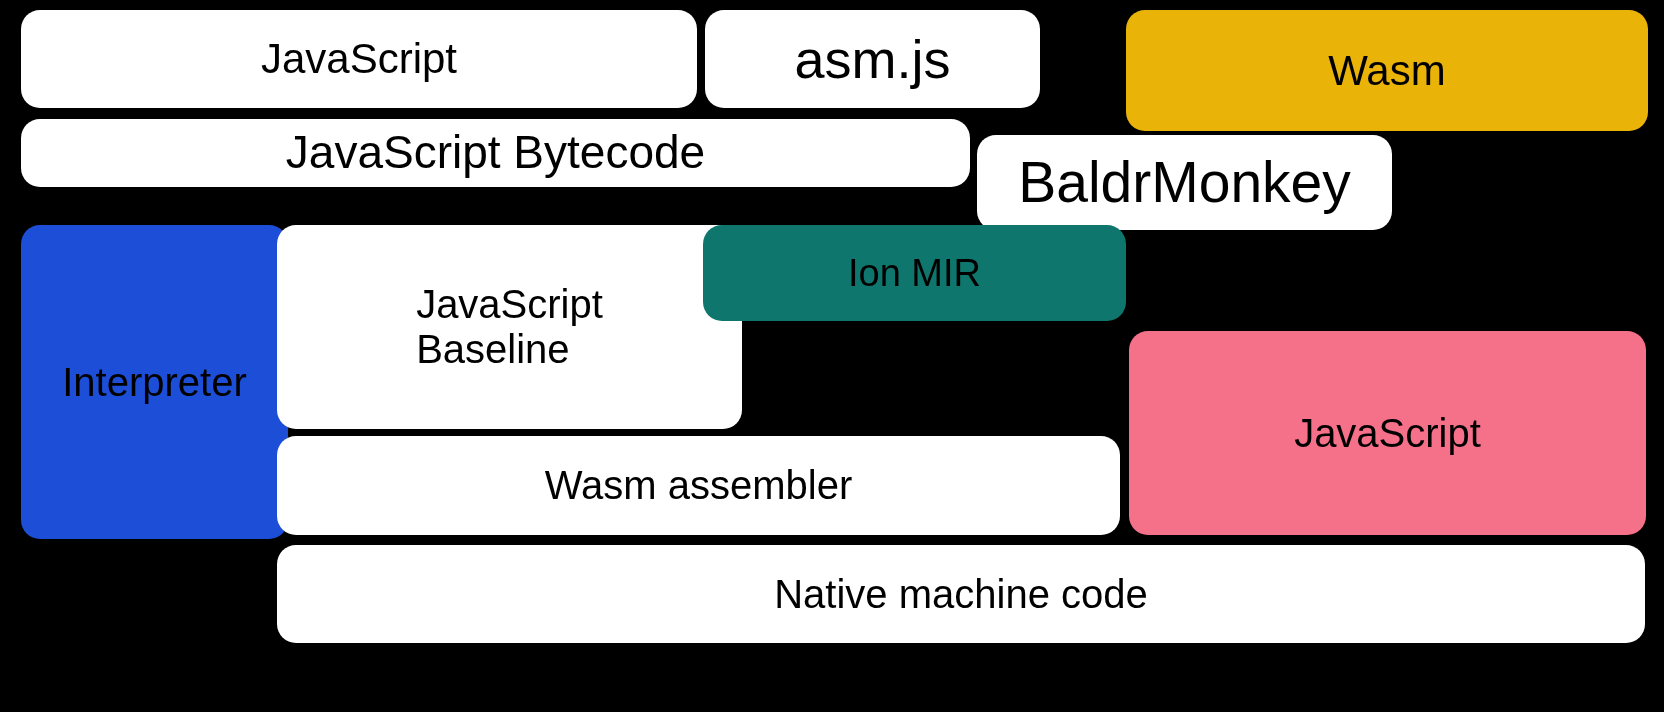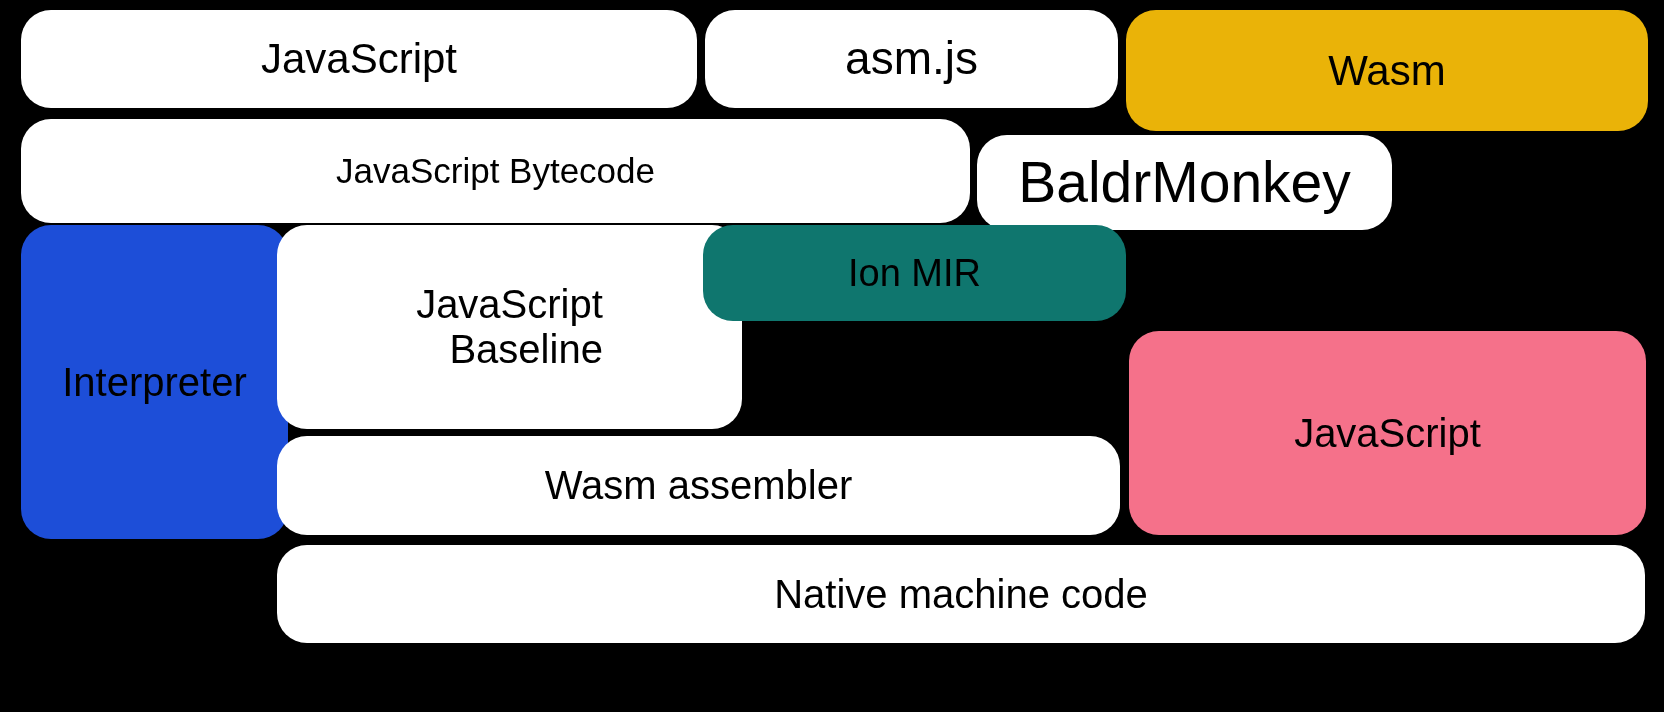--- a/index.html
+++ b/index.html
@@ -11,44 +11,44 @@
     position: relative;
     width: 1664px;
     height: 712px;
     background: #000000;
     overflow: hidden;
     font-family: "Liberation Sans", sans-serif;
   }
   .node {
     position: absolute;
     box-sizing: border-box;
-    border-radius: 30px;
+    border-radius: 19px;
     display: flex;
     align-items: center;
     justify-content: center;
-    text-align: right;
+    text-align: left;
     color: #000000;
     font-weight: 400;
     line-height: 1.12;
     white-space: pre-line;
     user-select: none;
   }
   .fill-white  { background: #FFFFFF; }
   .fill-gray   { background: #EAEAEA; }
   .fill-green  { background: #73C64C; }
   .fill-pink   { background: #F5718A; }
 </style>
 </head>
 <body>
 
 <div id="canvas" style="background: rgb(0, 0, 0);">
     <div class="node fill-white" style="left: 21px; top: 10px; width: 676px; height: 98px; font-size: 42px; background: rgb(255, 255, 255);"><span>JavaScript</span></div>
-    <div class="node fill-white" style="left: 705px; top: 10px; width: 413px; height: 98px; font-size: 46px; background: rgb(255, 255, 255);"><span>asm.js</span></div>
+    <div class="node fill-white" style="left: 705px; top: 10px; width: 335px; height: 98px; font-size: 54px; background: rgb(255, 255, 255);"><span>asm.js</span></div>
     <div class="node fill-white" style="left: 1126px; top: 10px; width: 522px; height: 121px; font-size: 42px; background: #eab308;"><span>Wasm</span></div>
-    <div class="node fill-white" style="left: 21px; top: 119px; width: 949px; height: 104px; font-size: 35px; background: rgb(255, 255, 255);"><span>JavaScript Bytecode</span></div>
+    <div class="node fill-white" style="left: 21px; top: 119px; width: 949px; height: 68px; font-size: 46px; background: rgb(255, 255, 255);"><span>JavaScript Bytecode</span></div>
     <div class="node fill-white" style="left: 977px; top: 119px; width: 415px; height: 95px; font-size: 57px; background: rgb(255, 255, 255); margin-top: 16px;"><span>BaldrMonkey</span></div>
     <div class="node fill-gray" style="left: 21px; top: 225px; width: 267px; height: 314px; font-size: 40px; background: #1d4ed8;"><span>Interpreter</span></div>
     <div class="node fill-white" style="left: 277px; top: 225px; width: 465px; height: 204px; font-size: 40px; background: rgb(255, 255, 255);"><span>JavaScript
 Baseline</span></div>
     <div class="node fill-green" style="left: 703px; top: 225px; width: 423px; height: 96px; font-size: 38px; background: #0f766e;"><span>Ion MIR</span></div>
     <div class="node fill-pink" style="left: 1129px; top: 331px; width: 517px; height: 204px; font-size: 40px; background: rgb(245, 113, 138);"><span>JavaScript</span></div>
     <div class="node fill-white" style="left: 277px; top: 436px; width: 843px; height: 99px; font-size: 40px; background: rgb(255, 255, 255);"><span>Wasm assembler</span></div>
     <div class="node fill-white" style="left: 277px; top: 545px; width: 1368px; height: 98px; font-size: 40px; background: rgb(255, 255, 255);"><span>Native machine code</span></div>
   </div>
 

